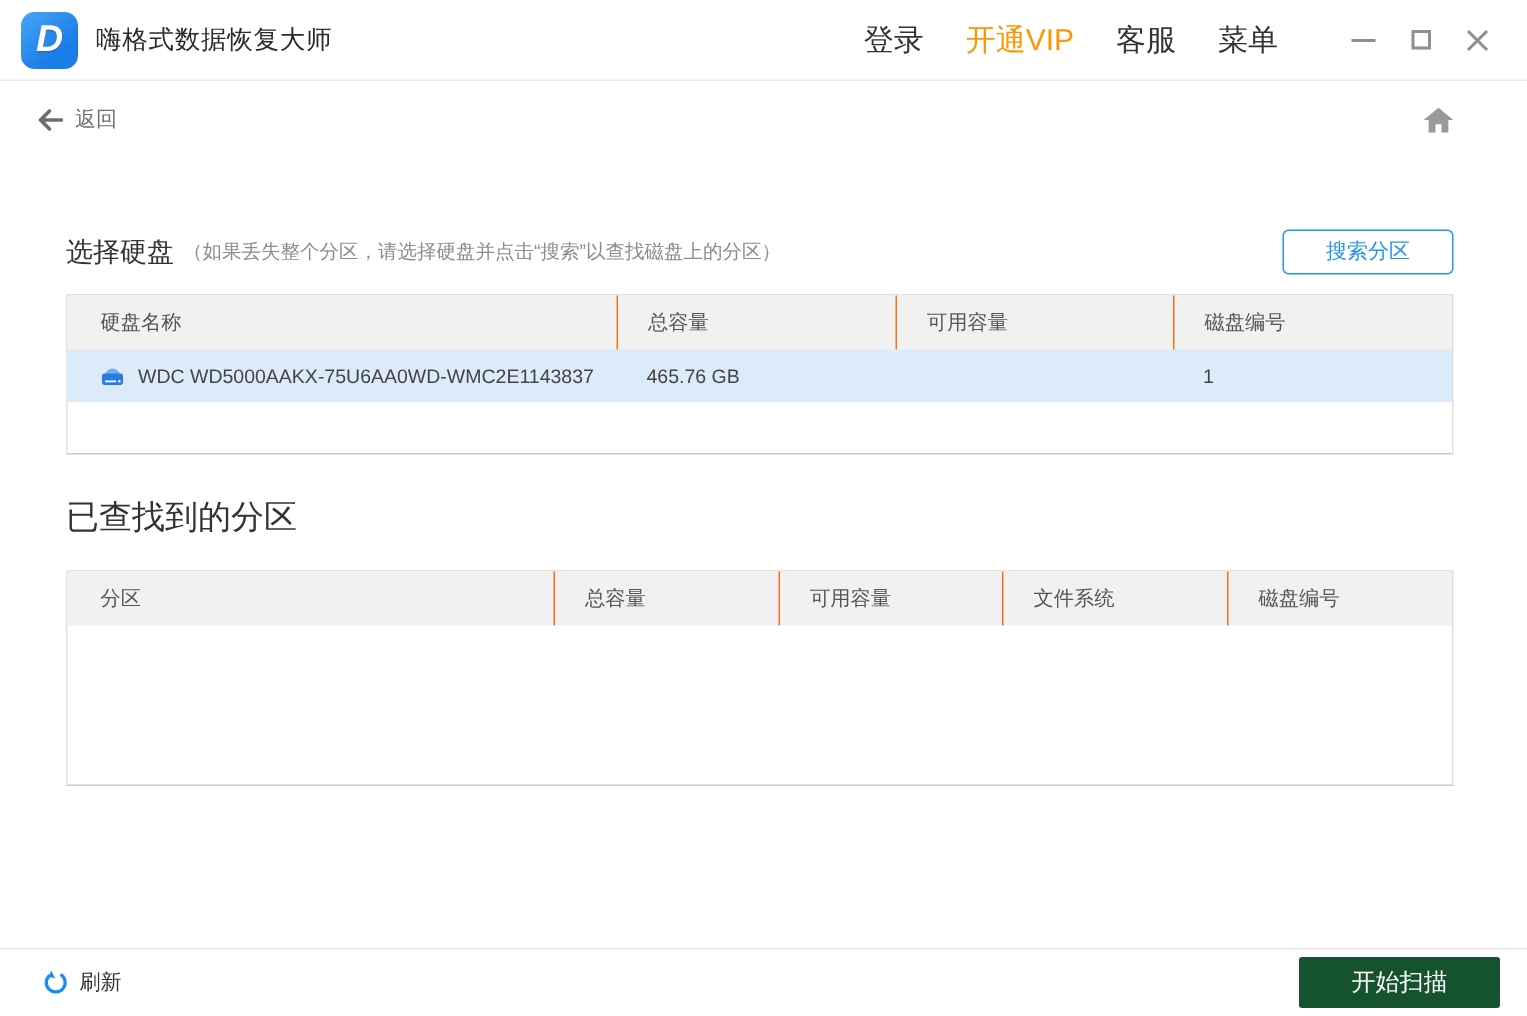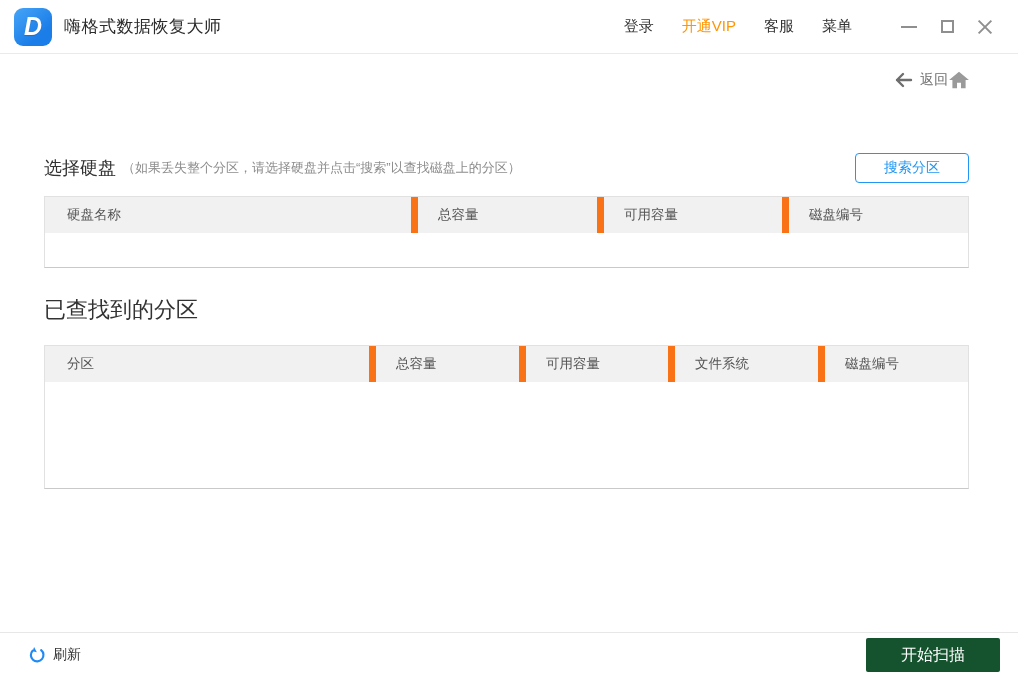--- a/index.html
+++ b/index.html
@@ -14,54 +14,54 @@
   }
   .logo{
     width:38px;height:38px;border-radius:9px;flex:0 0 auto;
     background:linear-gradient(140deg,#46a5f7 0%,#1b7de8 70%);
     color:#fff;font-weight:bold;font-style:italic;font-size:25px;
     display:flex;align-items:center;justify-content:center;
     text-shadow:0 1px 1px rgba(0,0,0,.15);
   }
   .app-title{font-size:17px;color:#2b2b2b;margin-left:12px;letter-spacing:.5px;}
   .titlebar-right{margin-left:auto;display:flex;align-items:center;}
-  .tb-link{font-size:15px;color:#333;margin-left:28px;cursor:pointer;}
+  .tb-link{font-size:20px;color:#333;margin-left:28px;cursor:pointer;}
   .tb-link.vip{color:#ff9502;}
   .win-controls{display:flex;align-items:center;margin-left:34px;}
   .win-btn{width:30px;height:30px;display:flex;align-items:center;justify-content:center;cursor:pointer;margin-left:8px;}
   .min-glyph{width:16px;height:0;border-top:2px solid #8f8f8f;}
   .max-glyph{width:13px;height:13px;border:2px solid #8f8f8f;box-sizing:border-box;}
   .close-glyph{position:relative;width:16px;height:16px;}
   .close-glyph::before,.close-glyph::after{
     content:"";position:absolute;left:-1px;top:7px;width:18px;height:2px;background:#8f8f8f;
   }
   .close-glyph::before{transform:rotate(45deg);}
   .close-glyph::after{transform:rotate(-45deg);}
   
-  .navrow{height:52px;display:flex;align-items:center;justify-content:flex-end;padding:0 48px 0 24px;}
+  .navrow{height:52px;display:flex;align-items:center;justify-content:space-between;padding:0 48px 0 24px;}
   .back{display:flex;align-items:center;cursor:pointer;}
   .back-label{font-size:14px;color:#6f6f6f;margin-left:7px;}
   
   .page-title{text-align:center;font-size:17px;color:#1d1d1d;font-weight:normal;margin:12px 0 0 0;}
   
   .content{padding:0 49px 0 44px;}
   .section-head{display:flex;align-items:center;margin-top:47px;}
   .section-heading{font-size:18px;color:#333;font-weight:normal;margin:0;}
   .section-hint{font-size:13px;color:#8c8c8c;margin-left:6px;}
   .search-btn{
     margin-left:auto;background:#fff;border:1px solid #2196f3;color:#2196f3;
     font-size:14px;padding:5px 28px;border-radius:4px;cursor:pointer;
     font-family:inherit;
   }
   .tbl{border:1px solid #e1e1e1;border-bottom:1px solid #c9c9c9;margin-top:13px;box-sizing:border-box;}
   .tr{display:flex;align-items:center;height:35px;}
   .tr.head{background:#f1f1f1;height:36px;}
   .td{box-sizing:border-box;padding-left:20px;font-size:13px;color:#444;overflow:hidden;white-space:nowrap;display:flex;align-items:center;height:100%;}
   .tr.head .td{color:#555;font-size:13.5px;}
-  .tr.head .td + .td{border-left:7px solid #f97316;}
+  .tr.head .td + .td{border-left:1px solid #f97316;}
   .td.first{padding-left:22px;}
   
   .d1{width:366px;} .d2{width:186px;} .d3{width:185px;} .d4{flex:1;}
   
   .p1{width:324px;} .p2{width:150px;} .p3{width:149px;} .p4{width:150px;} .p5{flex:1;}
   .row-selected{background:#dcebfa;}
   .drive-ic{margin-right:9px;flex:0 0 auto;}
   .filler-disk{height:34px;}
   .filler-part{height:106px;}
   .section2-heading{font-size:22px;color:#333;font-weight:normal;margin:27px 0 0 0;}
@@ -125,20 +125,34 @@
       <button class="search-btn">搜索分区</button>
     </div>
 
     <div class="tbl">
       <div class="tr head">
         <div class="td first d1">硬盘名称</div>
         <div class="td d2">总容量</div>
         <div class="td d3">可用容量</div>
         <div class="td d4">磁盘编号</div>
       </div>
+      <div class="tr row-selected">
+        <div class="td first d1">
+          <svg class="drive-ic" width="16" height="15" viewBox="0 0 16 15">
+            <path d="M3.2 7 A4.8 4.3 0 0 1 12.8 7 Z" fill="#6fb0f2"></path>
+            <rect x="1" y="6" width="14" height="7.6" rx="1.6" fill="#2a7ce0"></rect>
+            <rect x="3" y="10.6" width="7.5" height="1.3" rx="0.6" fill="#fff"></rect>
+            <circle cx="12.6" cy="11.2" r="0.8" fill="#fff"></circle>
+          </svg>
+          <span>WDC WD5000AAKX-75U6AA0WD-WMC2E1143837</span>
+        </div>
+        <div class="td d2">465.76 GB</div>
+        <div class="td d3"></div>
+        <div class="td d4">1</div>
+      </div>
       <div class="filler-disk"></div>
     </div>
 
     <h2 class="section2-heading">已查找到的分区</h2>
 
     <div class="tbl" style="margin-top:20px;">
       <div class="tr head">
         <div class="td first p1">分区</div>
         <div class="td p2">总容量</div>
         <div class="td p3">可用容量</div>

